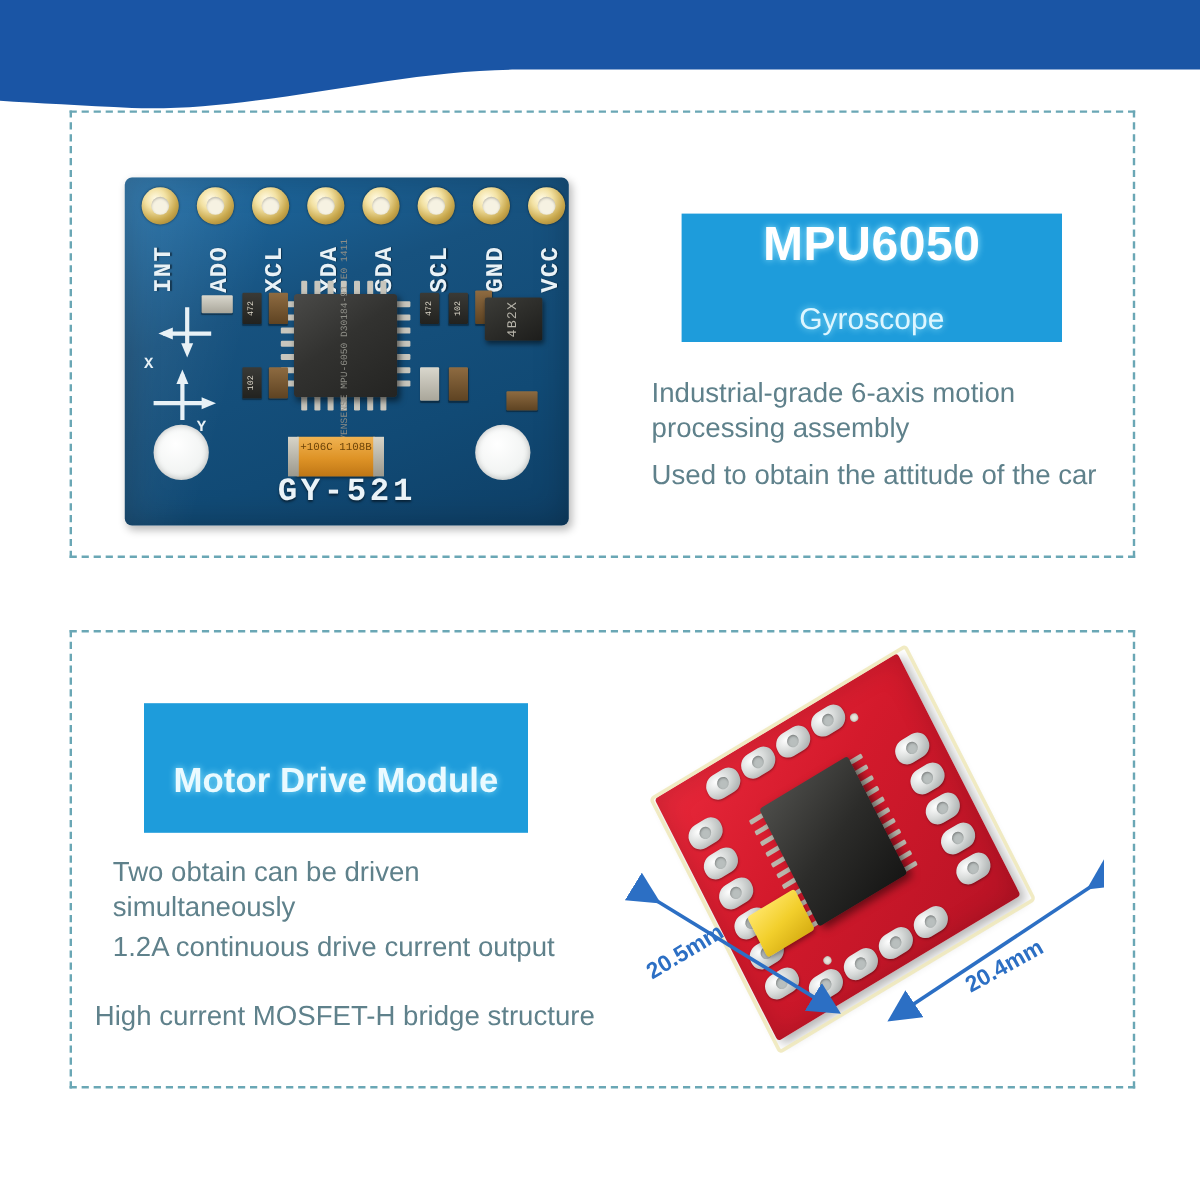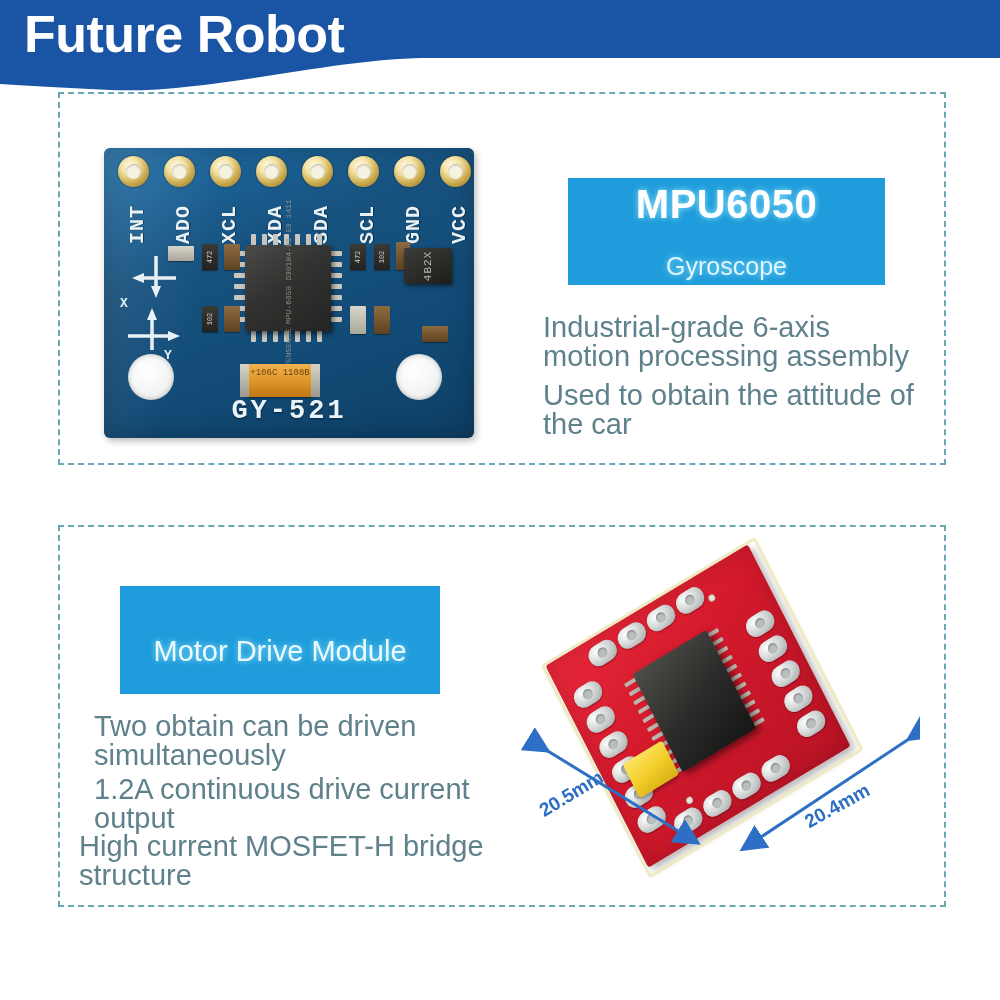--- a/index.html
+++ b/index.html
@@ -46,34 +46,34 @@
     text-shadow:0 0 6px rgba(160,235,255,.9);
   }
   .title-sub{
     color:#ddf6ff;
     text-shadow:0 0 6px rgba(160,235,255,.9);
     margin-top:23px;
   }
   .feature{
     position:absolute;
     color:#5f818b;
-    font-size:29px;
+    font-size:23px;
     line-height:29px;
   }
   
   #mpu-title-box{left:568px;top:178px;width:317px;height:107px;}
   #mpu-title-box .title-main{font-size:40px;letter-spacing:.5px;margin-bottom:2px;}
   #mpu-title-box .title-sub{font-size:25px;}
   #mpu-feature-1{left:543px;top:313px;width:380px;}
   #mpu-feature-2{left:543px;top:381px;width:380px;}
 
   
   #motor-title-box{left:120px;top:586px;width:320px;height:108px;}
   #motor-title-box .title-main{font-size:25px;margin-bottom:10px;font-weight:bold;}
-  #motor-title-box .title-sub{font-size:29px;color:#eafaff;font-weight:normal;}
+  #motor-title-box .title-sub{font-size:29px;color:#eafaff;font-weight:bold;}
   #motor-feature-1{left:94px;top:712px;width:330px;}
   #motor-feature-2{left:94px;top:775px;width:420px;}
   #motor-feature-3{left:79px;top:832px;width:460px;}
 
   
   #gy521{
     position:absolute;left:104px;top:148px;width:370px;height:290px;
     background:linear-gradient(160deg,#1f6ea8 0%, #17527f 35%, #114a75 70%, #0e3f66 100%);
     border-radius:6px;
     box-shadow:2px 3px 7px rgba(0,0,0,.28), inset 0 0 28px rgba(0,0,0,.25);
@@ -232,21 +232,20 @@
   #dim-right{left:282px;top:250px;transform:rotate(-29deg);}
   #drv-arrows{position:absolute;left:0;top:0;width:400px;height:350px;}
 </style>
 </head>
 <body>
 
 <div id="header-band">
   <svg width="1000" height="100" viewBox="0 0 1000 100">
     <path d="M0,0 L1000,0 L1000,58 L430,58 C330,58 210,94 110,90 C70,88 30,86 0,84 Z" fill="#1a55a5"></path>
   </svg>
-  <div id="brand-title">Future Robot</div>
 </div>
 
 <div class="panel" id="panel-gyro"></div>
 
 <div id="gy521">
   <div class="edge-hi"></div>
 
   <div class="pad" style="left:14px;top:8px"></div>
   <div class="pad" style="left:60px;top:8px"></div>
   <div class="pad" style="left:106px;top:8px"></div>

